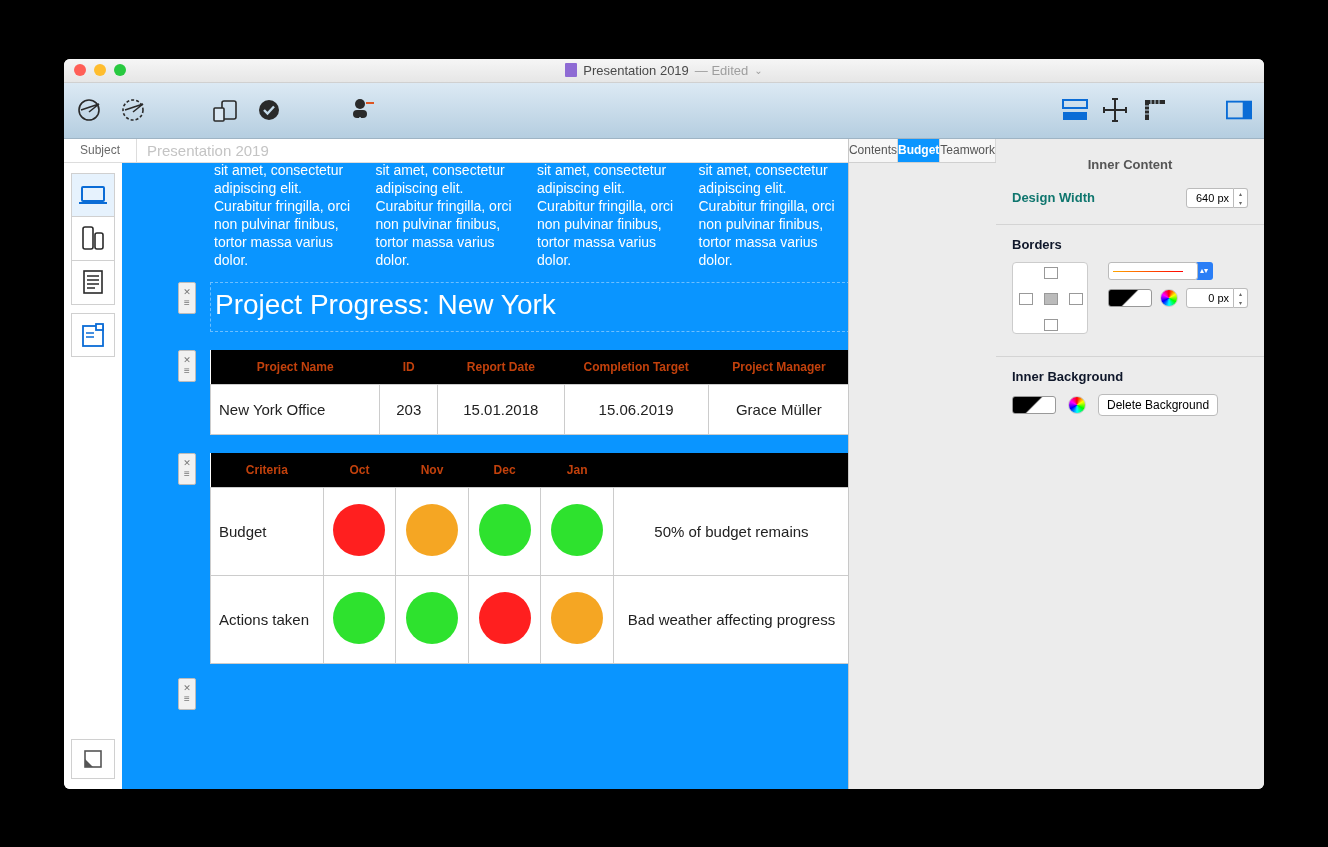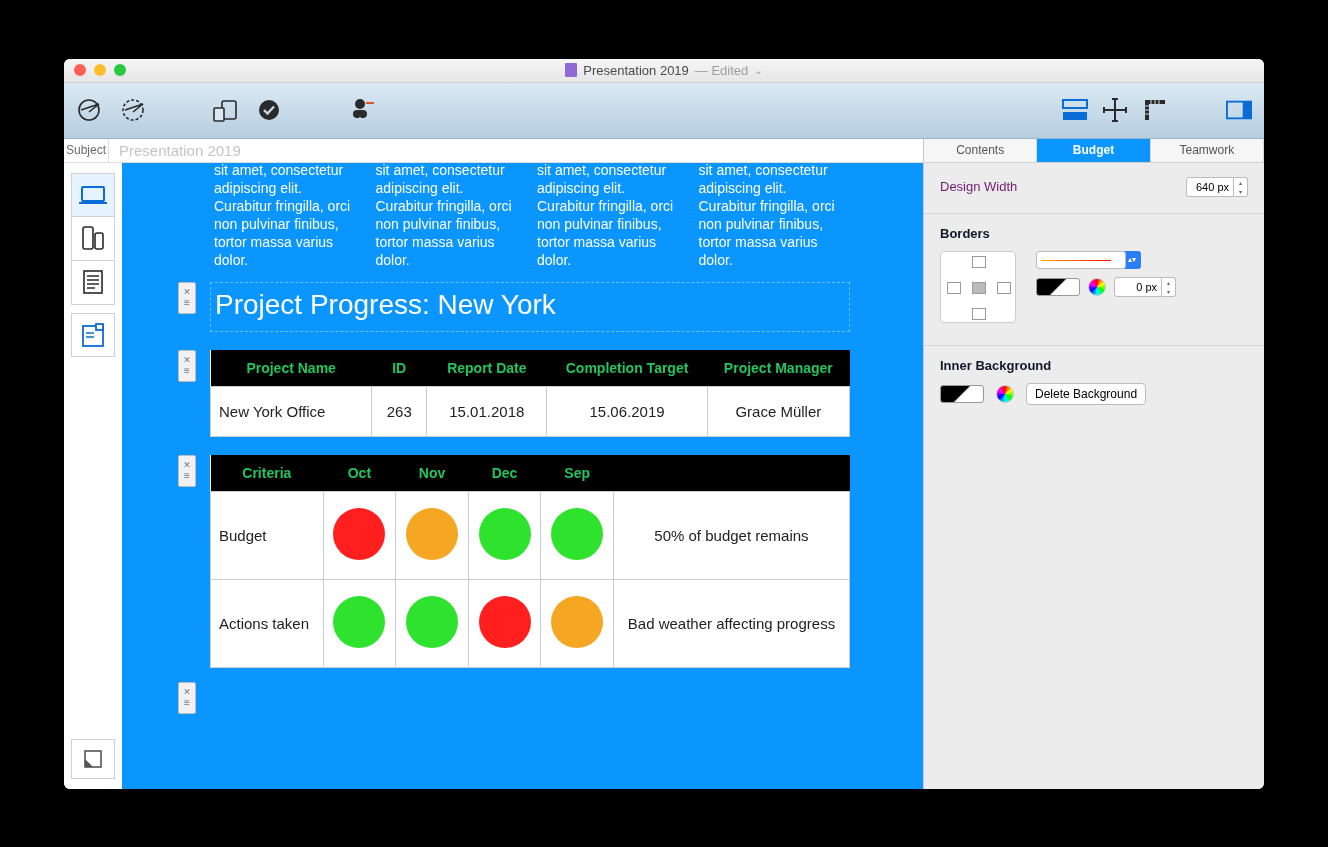--- a/index.html
+++ b/index.html
@@ -15,21 +15,21 @@
   .title .chev { color:#9e9e9e; font-size:10px; }
 
   .toolbar { height: 56px; background: linear-gradient(#dce9f4,#b5cee0); border-bottom:1px solid #9fb4c4; display:flex; align-items:center; padding:0 12px; }
   .tb-left { display:flex; gap:18px; align-items:center; }
   .tb-right { margin-left:auto; display:flex; gap:14px; align-items:center; }
   .ticon { width:26px; height:26px; display:inline-flex; align-items:center; justify-content:center; }
 
   .body { flex:1; display:flex; overflow:hidden; }
 
   .subjectbar { height:24px; background:#fff; border-bottom:1px solid #ddd; display:flex; align-items:center; }
-  .subjectbar .label { font-size:12px; color:#6a6a6a; padding:0 2px; border-right:1px solid #ddd; height:100%; display:flex; align-items:center; }
+  .subjectbar .label { font-size:12px; color:#6a6a6a; padding:0 16px; border-right:1px solid #ddd; height:100%; display:flex; align-items:center; }
   .subjectbar .value { font-size:15px; color:#c4c4c4; padding-left:10px; font-weight:500; }
 
   .leftcol { width:860px; display:flex; flex-direction:column; border-right:1px solid #c8c8c8; }
 
   .canvaswrap { flex:1; display:flex; overflow:hidden; }
   .devicetabs { width:58px; background:#fff; display:flex; flex-direction:column; padding-top:10px; gap:0; align-items:center; }
   .devtab { width:44px; height:44px; border:1px solid #d0d0d0; display:flex; align-items:center; justify-content:center; background:#fff; cursor:pointer; }
   .devtab.selected { background:#e6f2fd; }
   .devtab + .devtab { border-top:none; }
   .bottomtab { width:44px; height:40px; border:1px solid #d0d0d0; background:#fff; display:flex; align-items:center; justify-content:center; margin-top:auto; margin-bottom:10px; }
@@ -38,36 +38,36 @@
   .doc { position:absolute; left:88px; top:-6px; width:640px; }
   .lorem-row { display:flex; gap:6px; }
   .lorem { color:#fff; font-size:14px; line-height:1.3; padding:4px; width:25%; }
 
   .sect-handle { position:absolute; left:-32px; width:18px; height:32px; background:#f1f1f1; border:1px solid #bcbcbc; border-radius:2px; display:flex; flex-direction:column; align-items:center; justify-content:center; font-size:10px; color:#777; }
   .sect-handle span:first-child { font-size:9px; }
 
   .h2 { color:#fff; font-size:28px; font-weight:400; padding:6px 4px 10px; border:1px dashed rgba(255,255,255,.4); }
 
   .table { width:100%; background:#fff; border:1px solid #5aa; border-collapse:collapse; border:none; }
-  .table th { background:#000; color:#22c55e; font-size:14px; font-weight:600; padding:10px 0; text-align:center; }
+  .table th { background:#000; color:#c2410c; font-size:12px; font-weight:600; padding:10px 0; text-align:center; }
   .table td { border:1px solid #ccc; padding:16px 8px; text-align:center; font-size:15px; color:#222; }
   .table td.left { text-align:left; }
 
   .dot { width:52px; height:52px; border-radius:50%; display:inline-block; }
   .green { background:#2ee22e; } .orange { background:#f5a623; } .red { background:#ff1f1f; }
 
   
-  .inspector { flex:1; background:#ececec; display:flex; flex-direction:column; }
+  .inspector { flex:1; background:#ececec; display:flex; flex-direction:row; }
   .insp-tabs { height:24px; display:flex; background:#f6f6f6; border-bottom:1px solid #d0d0d0; }
   .insp-tab { flex:1; font-size:12px; color:#555; display:flex; align-items:center; justify-content:center; border-right:1px solid #d8d8d8; cursor:pointer; }
   .insp-tab.active { background:#0a95ff; color:#fff; font-weight:600; }
   .insp-body { padding:14px 16px; font-size:13px; color:#444; }
   .insp-body h4 { text-align:center; font-size:13px; font-weight:600; color:#555; margin:4px 0 16px; }
   .row { display:flex; align-items:center; gap:10px; margin-bottom:16px; }
-  .row label { font-weight:400; color:#701a75; flex:1; }
+  .row label { font-weight:700; color:#0f766e; flex:1; }
   .stepper { display:flex; align-items:flex-start; }
   .stepper input { width:48px; height:20px; font-size:11px; text-align:right; padding-right:4px; border:1px solid #bbb; border-radius:3px 0 0 3px; }
   .stepinc { width:14px; height:20px; border:1px solid #bbb; border-left:none; border-radius:0 3px 3px 0; background:#fff; display:flex; flex-direction:column; }
   .stepinc span { flex:1; font-size:6px; display:flex; align-items:center; justify-content:center; color:#666; }
   .section-label { font-weight:600; color:#0f172a; margin:6px 0 10px; display:block; }
   .hr { border:none; border-top:1px solid #d4d4d4; margin:12px -16px; }
 
   .borders-grid { width:76px; height:72px; background:#fff; border:1px solid #ccc; border-radius:4px; position:relative; margin-bottom:10px; }
   .bcell { position:absolute; width:14px; height:12px; border:1px solid #999; background:#fff; }
   .bcell.top { left:31px; top:4px; }
@@ -242,42 +242,42 @@
                 <tbody>
                     <tr>
                   <th>Project Name</th>
                   <th>ID</th>
                   <th>Report Date</th>
                   <th>Completion Target</th>
                   <th>Project Manager</th>
                 </tr>
                 <tr>
                   <td class="left">New York Office</td>
-                  <td>263</td>
+                  <td>203</td>
                   <td>15.01.2018</td>
                   <td>15.06.2019</td>
                   <td>Grace Müller</td>
                 </tr>
               </tbody>
                 </table>
             </div>
 
             <div style="position:relative; margin-top:18px;">
               <div class="sect-handle" style="top:0">
                   <span>✕</span>
                   <span>≡</span>
                 </div>
               <table class="table">
                 <tbody>
                     <tr>
                   <th>Criteria</th>
                   <th>Oct</th>
                   <th>Nov</th>
                   <th>Dec</th>
-                  <th>Sep</th>
+                  <th>Jan</th>
                   <th></th>
                 </tr>
                 <tr>
                   <td class="left">Budget</td>
                   <td><span class="dot red"></span></td>
                   <td><span class="dot orange"></span></td>
                   <td><span class="dot green"></span></td>
                   <td><span class="dot green"></span></td>
                   <td>50% of budget remains</td>
                 </tr>
@@ -304,20 +304,21 @@
       </div>
     </div>
 
     <div class="inspector">
       <div class="insp-tabs">
         <div class="insp-tab">Contents</div>
         <div class="insp-tab active">Budget</div>
         <div class="insp-tab">Teamwork</div>
       </div>
       <div class="insp-body">
+        <h4>Inner Content</h4>
         <div class="row">
           <label>Design Width</label>
           <div class="stepper">
             <input value="640 px" style="">
             <div class="stepinc">
                 <span>▴</span>
                 <span>▾</span>
               </div>
           </div>
         </div>

